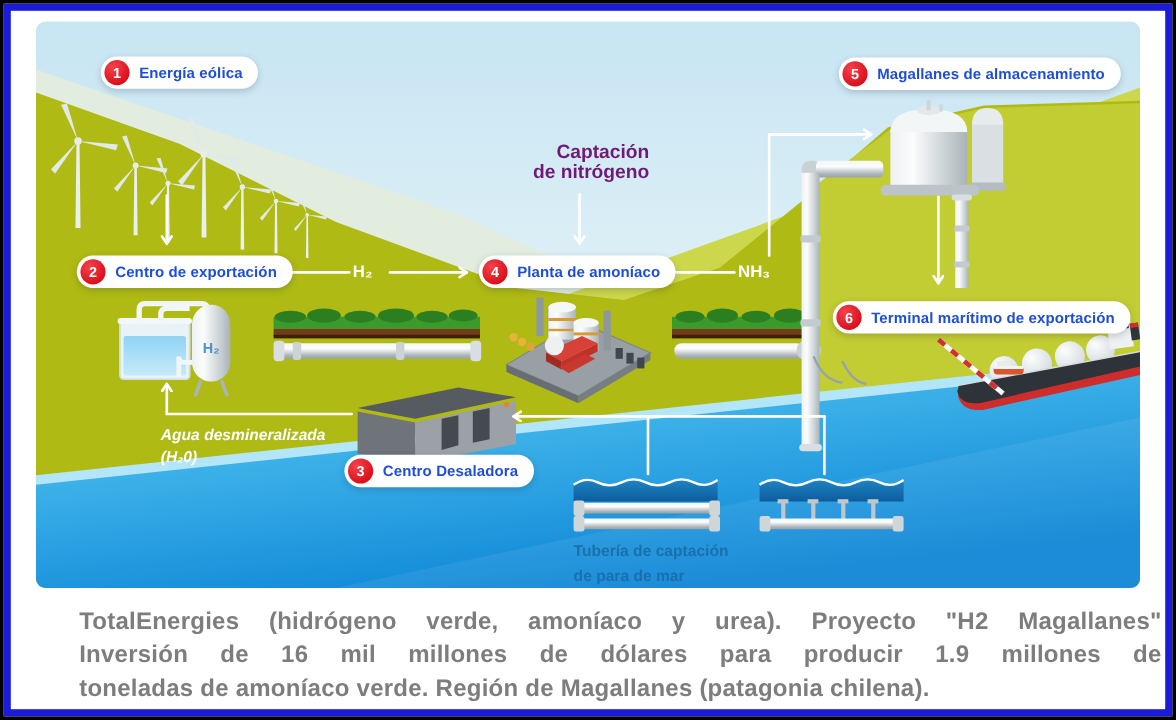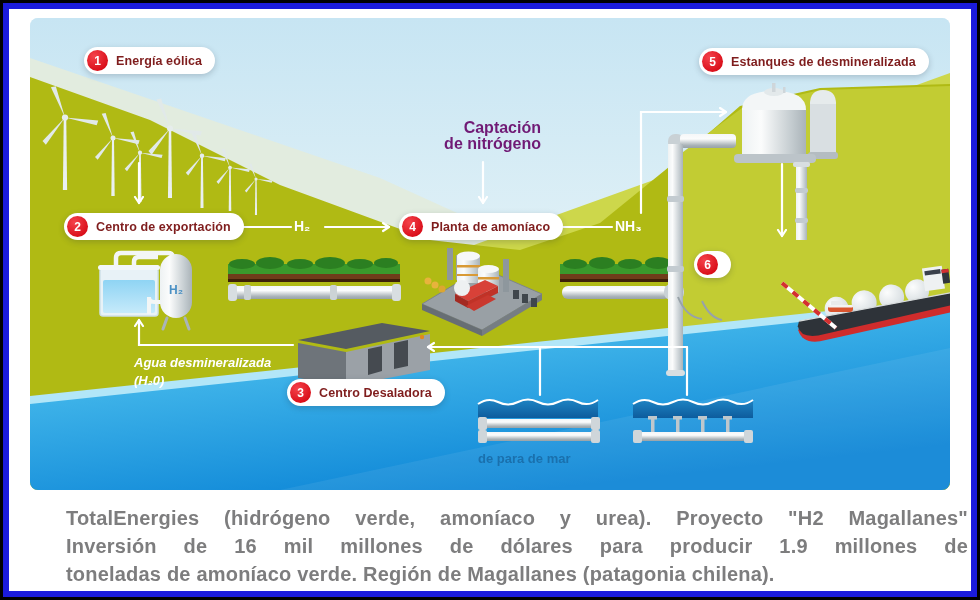--- a/index.html
+++ b/index.html
@@ -18,21 +18,21 @@
   .pill{
     position:absolute;height:27px;display:inline-flex;align-items:center;gap:8px;
     background:#fff;border-radius:15px;padding:0 13px 0 3px;
     box-shadow:0 2px 6px rgba(30,40,60,.22);z-index:10;white-space:nowrap;
   }
   .badge{
     width:21px;height:21px;border-radius:50%;flex:0 0 21px;
     background:radial-gradient(circle at 35% 30%,#f4424b,#d90e19 75%);
     color:#fff;font-size:12px;font-weight:bold;display:flex;align-items:center;justify-content:center;
   }
-  .pill-label{font-size:12.5px;font-weight:bold;color:#7f1d1d;letter-spacing:.1px;}
+  .pill-label{font-size:12.5px;font-weight:bold;color:#1d4ed8;letter-spacing:.1px;}
   
   .note{position:absolute;z-index:9;font-weight:bold;}
   .note-nitrogen{left:425px;top:120px;width:116px;text-align:right;color:#701a75;font-size:16px;line-height:16px;}
   .note-flow{color:#fff;font-size:14px;}
   .note-agua{left:134px;top:354px;color:#fff;font-size:13px;line-height:18px;font-style:italic;}
   .note-tuberia{color:#1a70ad;font-size:13px;line-height:21px;}
   
   .caption{
     position:absolute;left:30px;top:504px;width:902px;z-index:5;
     color:#7d7d7e;font-weight:bold;font-size:20px;line-height:28px;letter-spacing:.2px;margin-left:36px;
@@ -296,37 +296,39 @@
   <div class="pill" style="left:257px;top:361px;">
     <span class="badge">3</span>
     <span class="pill-label">Centro Desaladora</span>
   </div>
   <div class="pill" style="left:369px;top:195px;">
     <span class="badge">4</span>
     <span class="pill-label">Planta de amoníaco</span>
   </div>
   <div class="pill" style="left:669px;top:30px;">
     <span class="badge">5</span>
-    <span class="pill-label">Estanques de desmineralizada</span>
+    <span class="pill-label">Magallanes de almacenamiento</span>
   </div>
   <div class="pill" style="left:664px;top:233px;">
     <span class="badge">6</span>
+    <span class="pill-label">Terminal marítimo de exportación</span>
   </div>
 
   <div class="note note-nitrogen" style="left:395px;top:102px;">
     <div>Captación</div>
     <div>de nitrógeno</div>
   </div>
   <div class="note note-flow" style="left:264px;top:200px;">H₂</div>
   <div class="note note-flow" style="left:585px;top:200px;">NH₃</div>
   <div class="note note-agua" style="left:104px;top:336px;">
     <div>Agua desmineralizada</div>
     <div>(H₂0)</div>
   </div>
   <div class="note note-tuberia" style="left:448px;top:430px;">
+    <div>Tubería de captación</div>
     <div>de para de mar</div>
   </div>
 </div>
 
 <div class="caption">
   <div class="cap-line cap-just">TotalEnergies (hidrógeno verde, amoníaco y urea). Proyecto "H2 Magallanes"</div>
   <div class="cap-line cap-just">Inversión de 16 mil millones de dólares para producir 1.9 millones de</div>
   <div class="cap-line">toneladas de amoníaco verde. Región de Magallanes (patagonia chilena).</div>
 </div>
 

